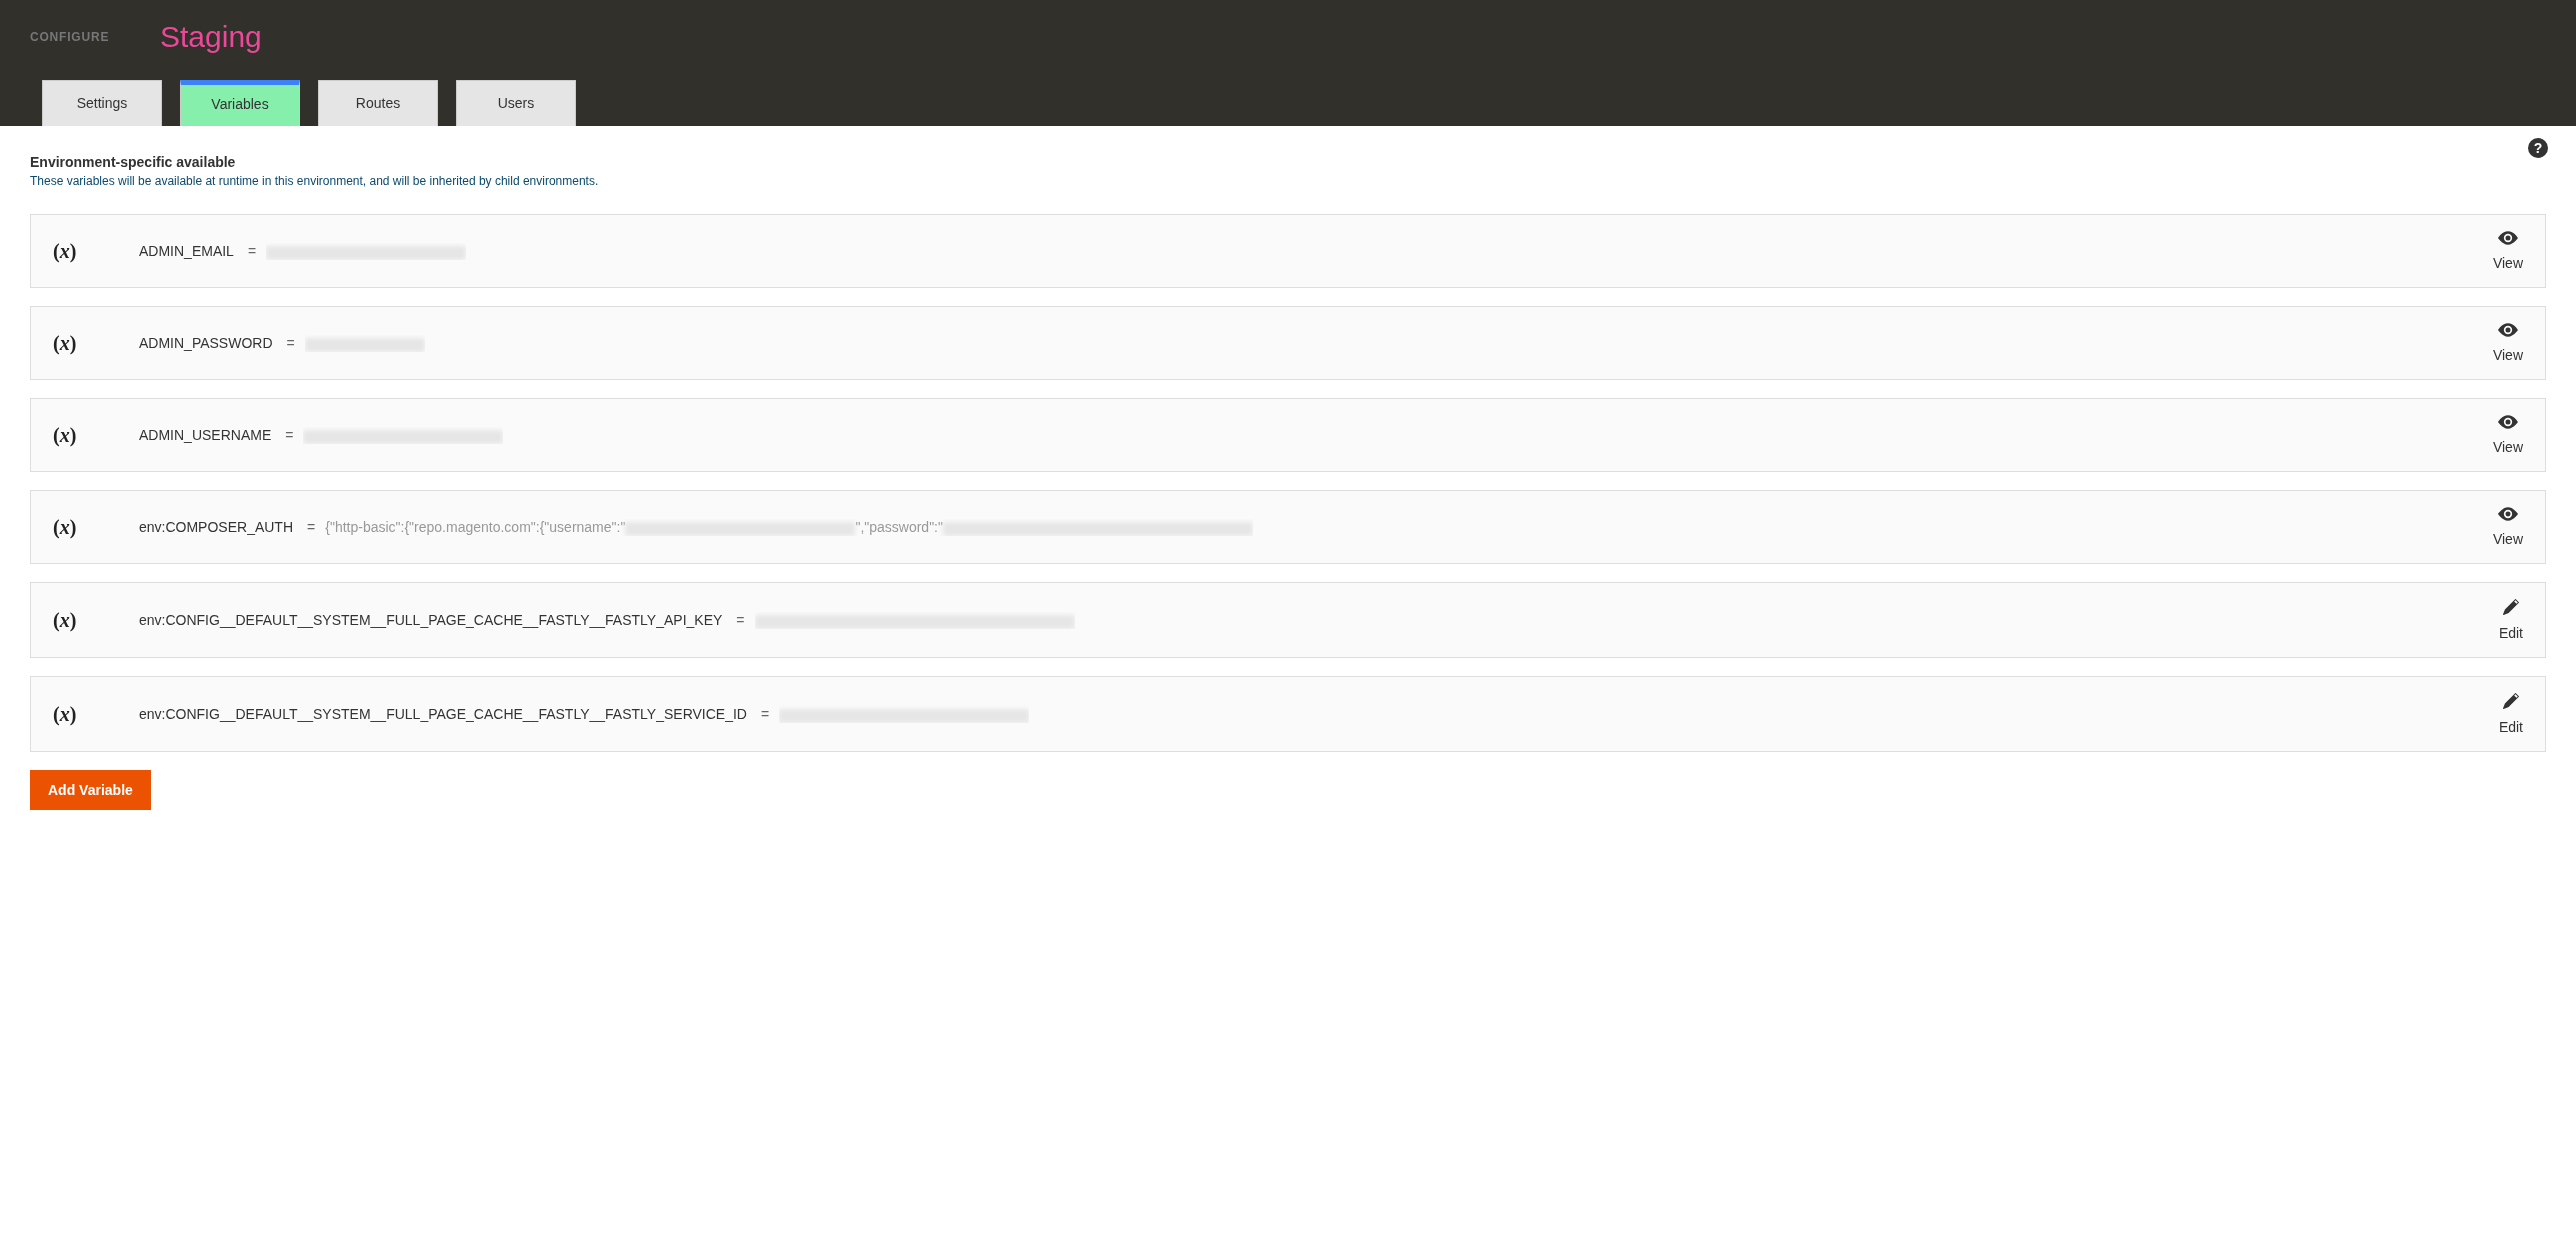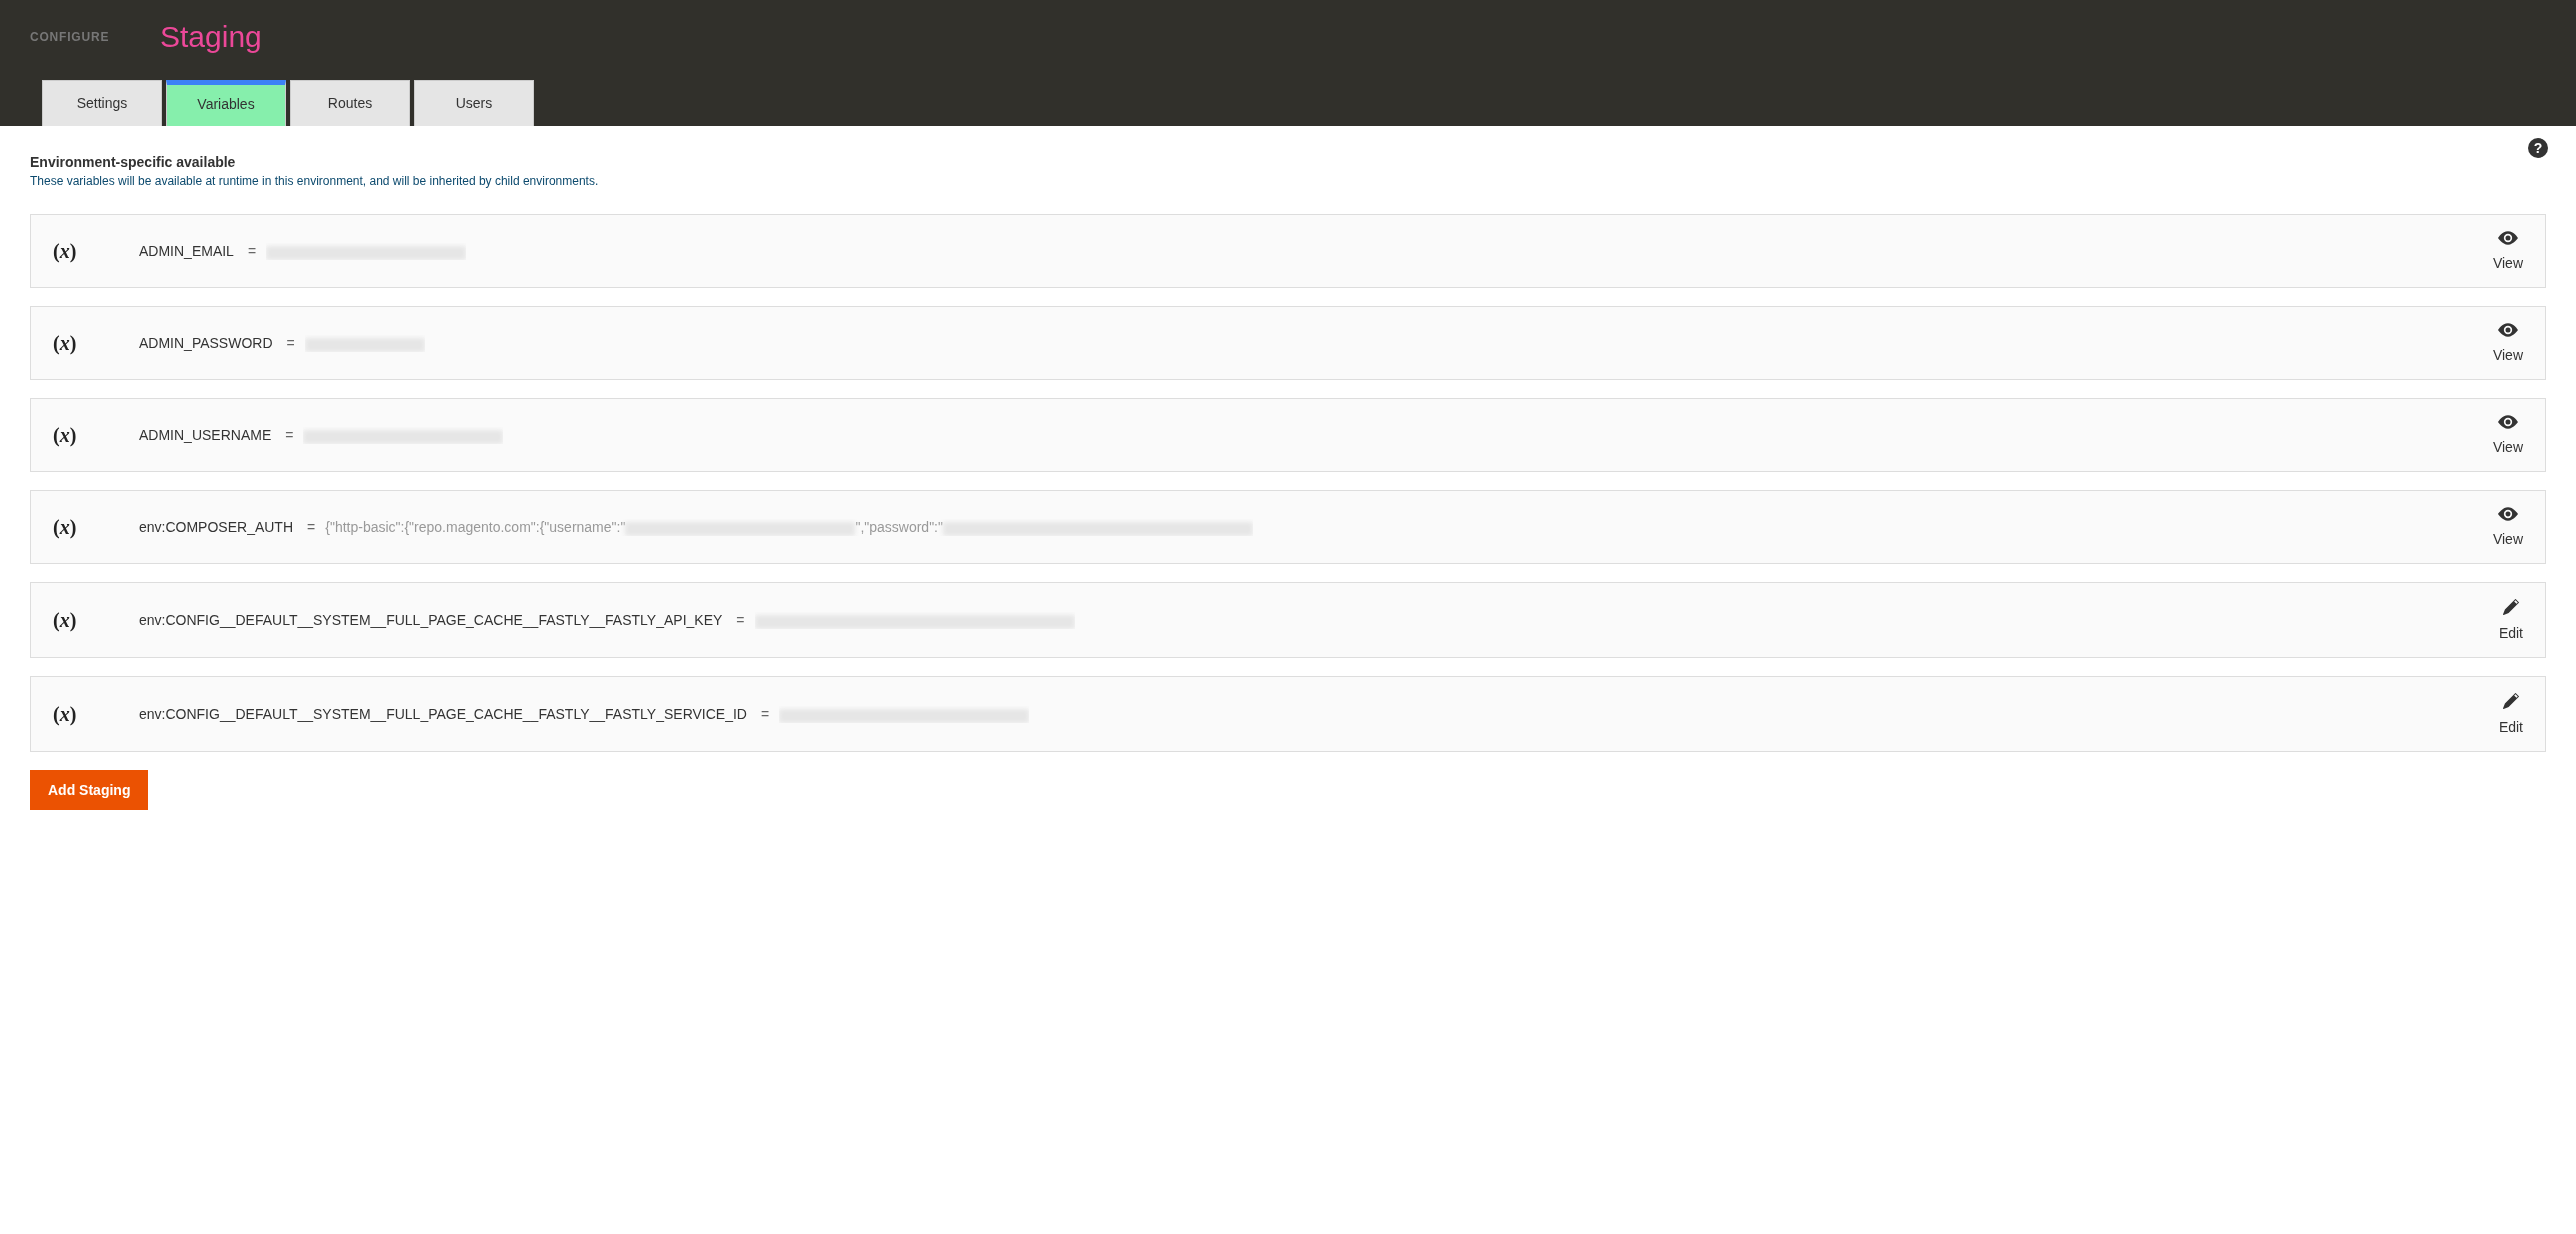--- a/index.html
+++ b/index.html
@@ -2,21 +2,21 @@
 <html><head>
 <meta charset="utf-8">
 <style>
   * { margin:0; padding:0; box-sizing:border-box; }
   body { font-family:-apple-system,BlinkMacSystemFont,"Segoe UI",Helvetica,Arial,sans-serif; background:#fff; color:#333; }
 
   
   .header { background:#31302b; color:#fff; padding:30px 0 0 30px; position:relative; }
   .breadcrumb { font-size:12px; font-weight:700; letter-spacing:0.8px; color:#777; line-height:1.2; }
   .page-title { font-size:30px; font-weight:400; color:#ec4899; position:absolute; left:160px; top:20px; }
-  .tabs { margin-top:36px; display:flex; gap:4px;padding-left:12px; }
+  .tabs { margin-top:36px; display:flex; gap:18px;padding-left:12px; }
   .tab { background:#e5e5e5; color:#333; padding:14px 0; width:120px; text-align:center; font-size:14px; border:1px solid #ccc; border-bottom:none; cursor:pointer; }
   .tab.active { background:#86efac; border-top:5px solid #3b82f6; padding-top:11px; }
 
   
   .main { padding:28px 30px 40px 30px; position:relative; }
   .section-title { font-size:14px; font-weight:700; color:#333; }
   .section-sub { font-size:12px; color:#0c4a6e; margin-top:4px; }
   .help-btn { position:absolute; right:28px; top:12px; width:20px; height:20px; border-radius:50%; background:#333; color:#fff; font-size:14px; font-weight:700; text-align:center; line-height:20px; cursor:pointer; }
 
   .var-list { margin-top:26px; }
@@ -135,15 +135,15 @@
       <span class="var-action">
         <svg class="icon-pencil" viewBox="0 0 16 16">
             <path fill="#333" d="M12.146.146a.5.5 0 01.708 0l3 3a.5.5 0 010 .708l-10 10a.5.5 0 01-.168.11l-5 2a.5.5 0 01-.65-.65l2-5a.5.5 0 01.11-.168l10-10zM11.207 2.5L13.5 4.793 14.793 3.5 12.5 1.207 11.207 2.5z"></path>
           </svg>
         <span class="action-label">Edit</span>
       </span>
     </div>
 
   </div>
 
-  <button class="add-btn">Add Staging</button>
+  <button class="add-btn">Add Variable</button>
 </div>
 
 
 </body></html>

